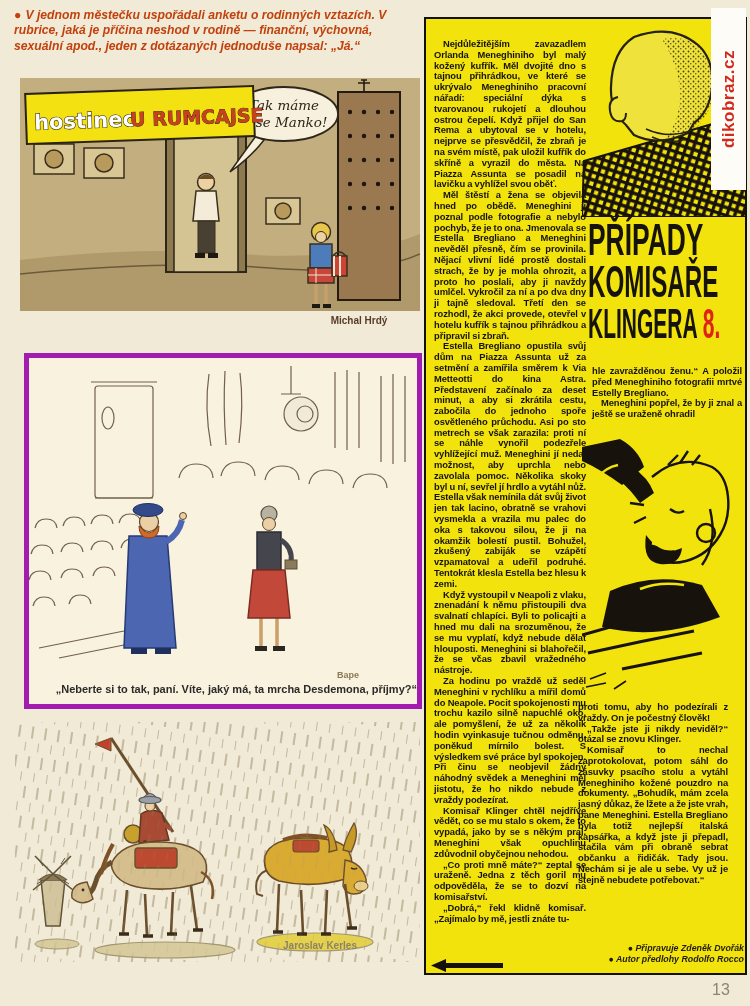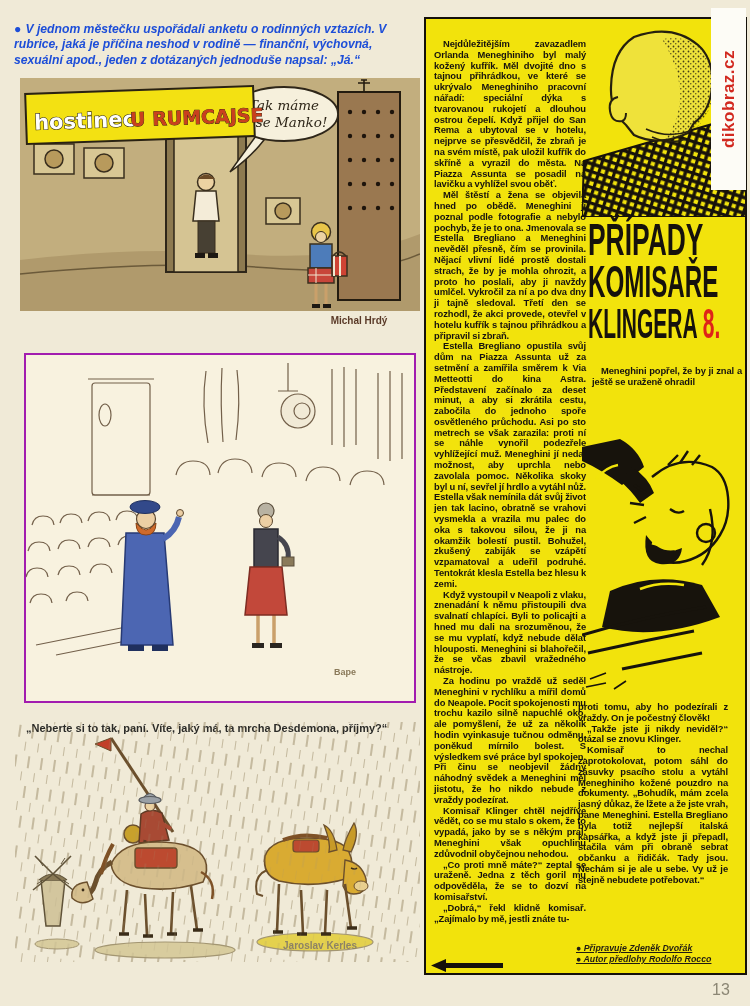--- a/index.html
+++ b/index.html
@@ -1,33 +1,33 @@
 <!DOCTYPE html>
 <html lang="cs"><head>
 <meta charset="utf-8">
 <style>
   html,body{margin:0;padding:0;}
   body{width:750px;height:1006px;position:relative;background:#f0ead7;overflow:hidden;
        font-family:"Liberation Sans",sans-serif;}
   .abs{position:absolute;}
 
   
-  .intro{left:14px;top:22px;width:408px;color:#1d4ed8;font:italic 700 12.2px/15.4px "Liberation Sans",sans-serif;}
+  .intro{left:14px;top:8px;width:408px;color:#c2410c;font:italic 700 12.2px/15.4px "Liberation Sans",sans-serif;}
   .intro .bullet{font-style:normal;margin-right:4px;}
 
   
   .cartoon1{left:20px;top:78px;width:400px;height:233px;}
   .sig-hrdy{left:300px;top:315px;width:118px;text-align:center;font:700 10px "Liberation Sans",sans-serif;color:#5a3a28;}
 
   
-  .cartoon2{left:24px;top:353px;width:388px;height:346px;background:#f8f2df;border:2px solid #a21caf;}
+  .cartoon2{left:24px;top:353px;width:388px;height:346px;background:#f8f2df;border:5px solid #a21caf;}
   .cartoon2 svg{position:absolute;left:0;top:0;}
   .sig-bape{position:absolute;right:58px;top:312px;font:700 9px "Liberation Sans",sans-serif;color:#8a7a5a;}
-  .caption2{position:absolute;left:0;top:324px;width:100%;text-align:left;
-            font:700 11px/14px "Liberation Sans",sans-serif;color:#2b2b28;margin-top:42px;}
+  .caption2{position:absolute;left:0;top:324px;width:100%;text-align:right;
+            font:700 11px/14px "Liberation Sans",sans-serif;color:#2b2b28;}
 
   
   .cartoon3{left:15px;top:722px;width:405px;height:240px;}
   .sig-kerles{left:245px;top:940px;width:150px;text-align:center;font:700 10px "Liberation Sans",sans-serif;color:#8c8266;}
 
   
   .feature{left:424px;top:17px;width:319px;height:954px;background:#f2e30c;border:2px solid #15110a;}
   .col1{position:absolute;left:8px;top:20px;width:152px;}
   .par{font:700 9.4px/10.8px "Liberation Sans",sans-serif;color:#16130e;text-align:justify;
        text-indent:9px;margin:0;letter-spacing:-0.1px;word-spacing:-0.3px;hyphens:auto;-webkit-hyphens:auto;}
@@ -36,22 +36,22 @@
   .title{position:absolute;left:162px;top:200px;width:156px;color:#16120c;}
   .title-line{display:block;font:700 44px/42px "Liberation Sans",sans-serif;white-space:nowrap;
               transform-origin:0 50%;}
   .t1{transform:scaleX(.60);}
   .t2{transform:scaleX(.55);}
   .t3{transform:scaleX(.50);font-size:42px;}
   .title-number{color:#df2319;}
   .col2a{position:absolute;left:166px;top:347px;width:150px;}
   .face-art{position:absolute;left:156px;top:420px;width:164px;height:258px;}
   .col2b{position:absolute;left:152px;top:683px;width:150px;}
-  .credits{position:absolute;left:150px;top:924px;width:160px;text-align:left;
-           font:italic 700 8.8px/11px "Liberation Sans",sans-serif;color:#201c12;text-decoration:underline;}
+  .credits{position:absolute;left:158px;top:924px;width:160px;text-align:right;
+           font:italic 700 8.8px/11px "Liberation Sans",sans-serif;color:#201c12;}
   .cont-arrow{position:absolute;left:5px;top:940px;}
 
   
   .masthead{left:711px;top:8px;width:35px;height:182px;background:#fdfcf6;z-index:6;}
   .masthead-text{position:absolute;left:50%;top:50%;transform:translate(-50%,-50%) rotate(-90deg);
                  white-space:nowrap;font:700 17px "Liberation Sans",sans-serif;color:#d2291f;letter-spacing:.5px;}
 
   .page-number{left:712px;top:981px;font:400 16px "Liberation Sans",sans-serif;color:#8b8674;}
 </style>
 </head>
@@ -273,20 +273,21 @@
     <path d="M64,104 q22,10 44,2 M70,112 q18,8 34,2" stroke="#26200e" stroke-width="1.6" fill="none"></path>
   </svg>
 
   <div class="title">
     <span class="title-line t1">PŘÍPADY</span>
     <span class="title-line t2">KOMISAŘE</span>
     <span class="title-line t3"><span>KLINGERA</span> <span class="title-number">8.</span></span>
   </div>
 
   <div class="col2a">
+    <p class="par noindent">hle zavražděnou ženu.“ A položil před Meneghiniho fotografii mrtvé Estelly Bregliano.</p>
     <p class="par">Meneghini popřel, že by ji znal a ještě se uraženě ohradil</p>
   </div>
 
   <svg class="face-art" viewBox="0 0 164 258">
     <path d="M0,8 L38,0 q18,10 24,28 L40,46 Q18,30 0,22 Z" fill="#17130c"></path>
     <path d="M50,28 q16,10 22,26 l-14,10 q-10,-14 -20,-22 Z" fill="#17130c"></path>
     <path d="M14,40 q10,-12 22,-14" stroke="#f2e40a" stroke-width="2.5" fill="none"></path>
     <g fill="none" stroke="#17130c" stroke-width="2.4">
       <path d="M70,38 q28,-24 60,-10 q14,8 16,30 q2,22 -8,38 q-12,20 -34,26 q-22,6 -38,-8"></path>
       <path d="M128,70 q8,34 -8,56"></path>

